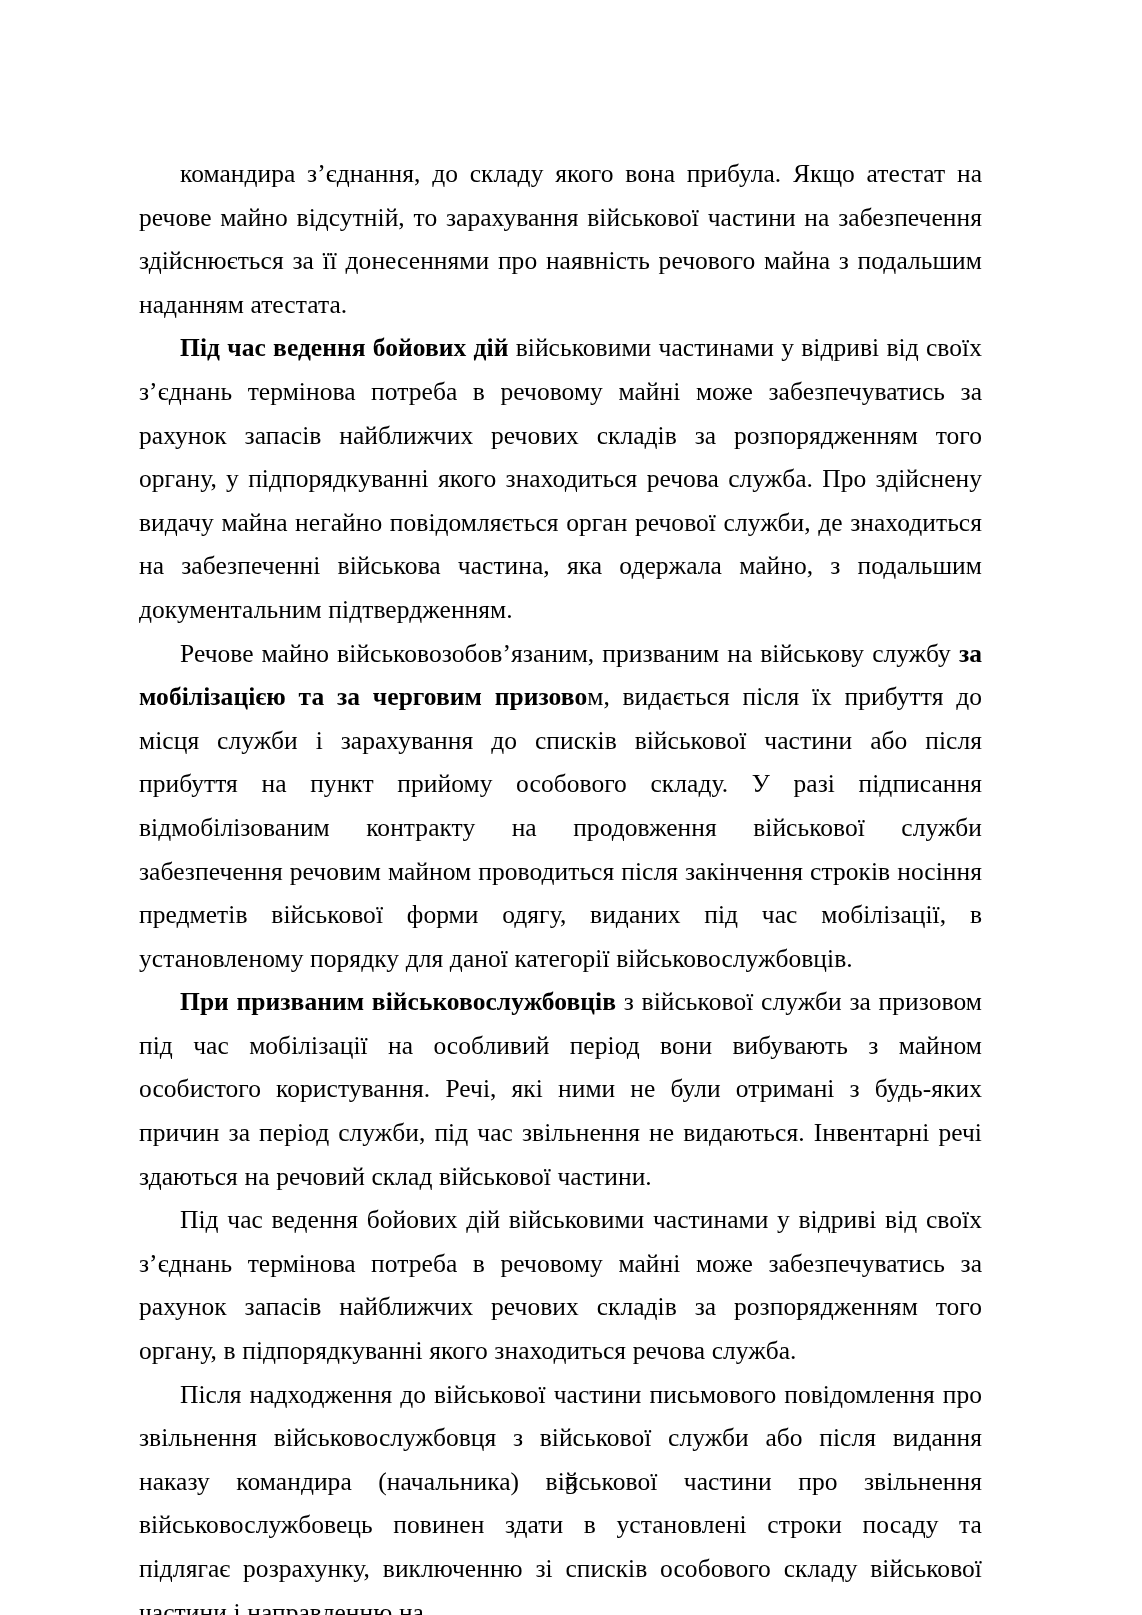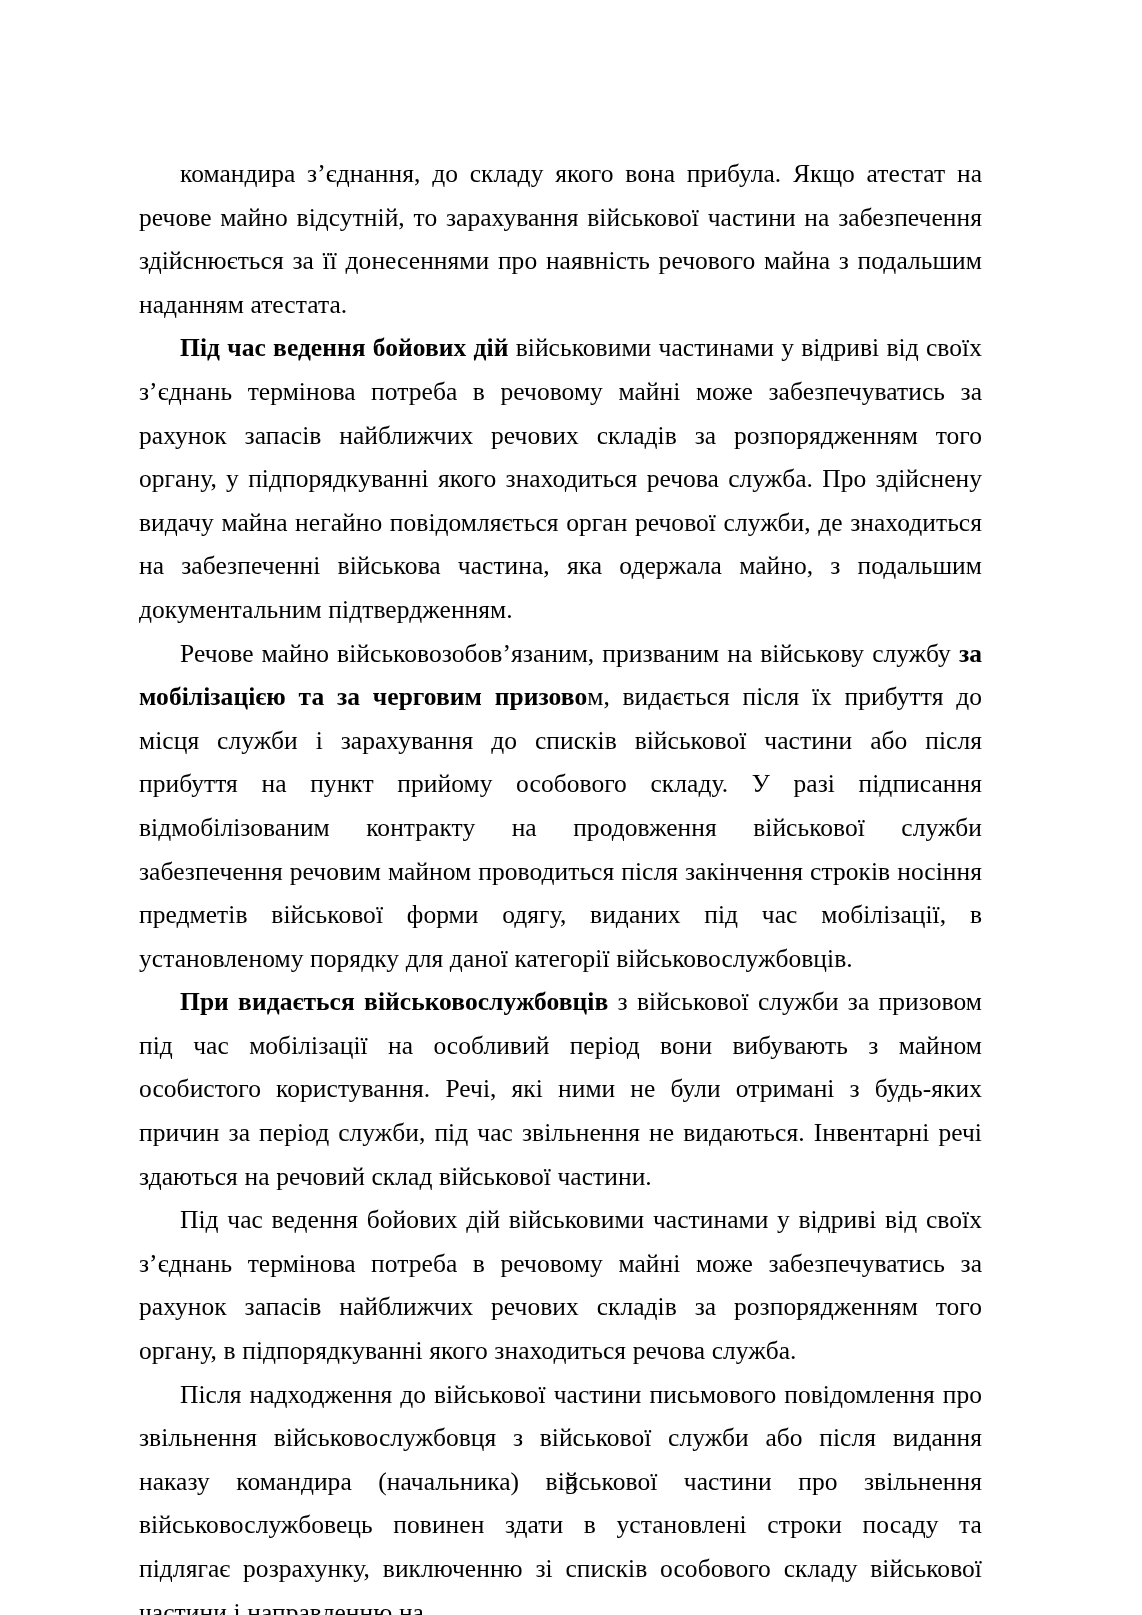--- a/index.html
+++ b/index.html
@@ -78,21 +78,21 @@
 
     <p class="para">
       <b class="bold">Під час ведення бойових дій</b><span> військовими частинами у відриві від своїх з’єднань термінова потреба в речовому майні може забезпечуватись за рахунок запасів найближчих речових складів за розпорядженням того органу, у підпорядкуванні якого знаходиться речова служба. Про здійснену видачу майна негайно повідомляється орган речової служби, де знаходиться на забезпеченні військова частина, яка одержала майно, з подальшим документальним підтвердженням.</span>
     </p>
 
     <p class="para">
       <span>Речове майно військовозобов’язаним, призваним на військову службу </span><b class="bold">за мобілізацією та за черговим призово</b><span>м, видається після їх прибуття до місця служби і зарахування до списків військової частини або після прибуття на пункт прийому особового складу. У разі підписання відмобілізованим контракту на продовження військової служби забезпечення речовим майном проводиться після закінчення строків носіння предметів військової форми одягу, виданих під час мобілізації, в установленому порядку для даної категорії військовослужбовців.</span>
     </p>
 
     <p class="para">
-      <b class="bold">При видається військовослужбовців</b><span> з військової служби за призовом під час мобілізації на особливий період вони вибувають з майном особистого користування. Речі, які ними не були отримані з будь-яких причин за період служби, під час звільнення не видаються. Інвентарні речі здаються на речовий склад військової частини.</span>
+      <b class="bold">При призваним військовослужбовців</b><span> з військової служби за призовом під час мобілізації на особливий період вони вибувають з майном особистого користування. Речі, які ними не були отримані з будь-яких причин за період служби, під час звільнення не видаються. Інвентарні речі здаються на речовий склад військової частини.</span>
     </p>
 
     <p class="para">
       <span>Під час ведення бойових дій військовими частинами у відриві від своїх з’єднань термінова потреба в речовому майні може забезпечуватись за рахунок запасів найближчих речових складів за розпорядженням того органу, в підпорядкуванні якого знаходиться речова служба.</span>
     </p>
 
     <p class="para">
       <span>Після надходження до військової частини письмового повідомлення про звільнення військовослужбовця з військової служби або після видання наказу командира (начальника) військової частини про звільнення військовослужбовець повинен здати в установлені строки посаду та підлягає розрахунку, виключенню зі списків особового складу військової частини і направленню на</span>
     </p>
 

